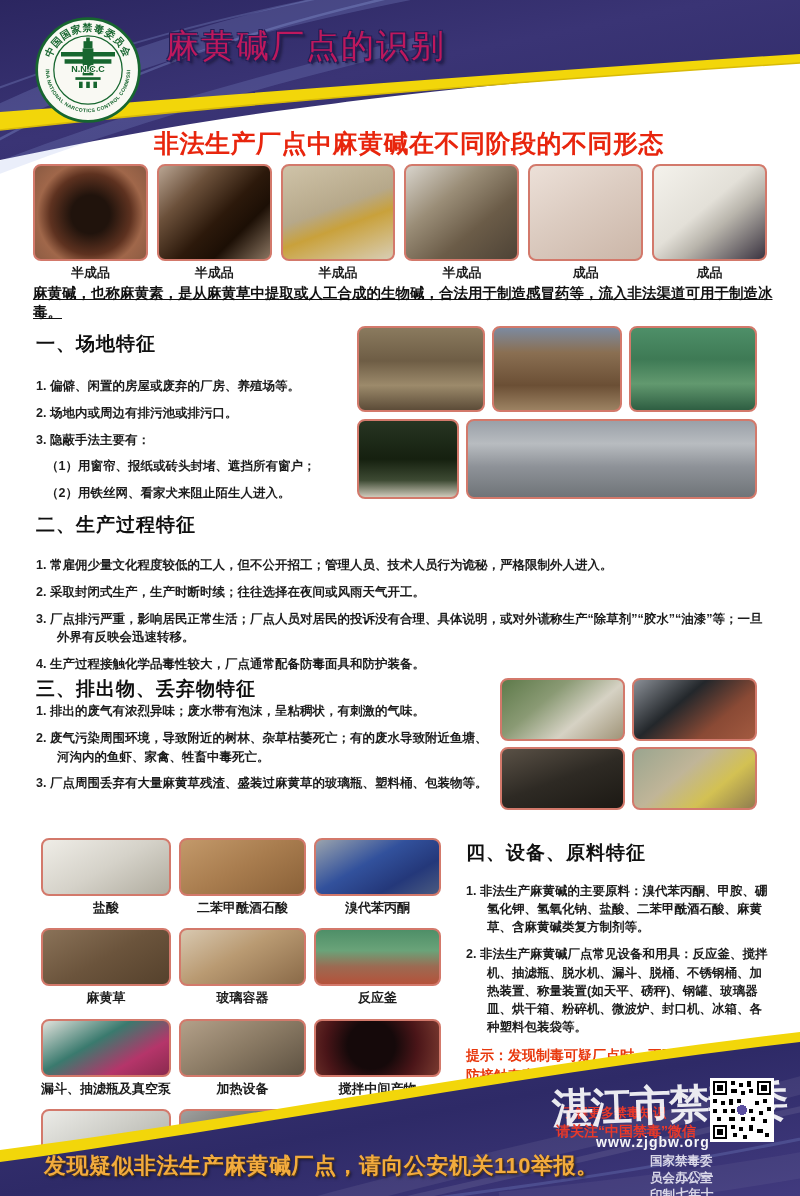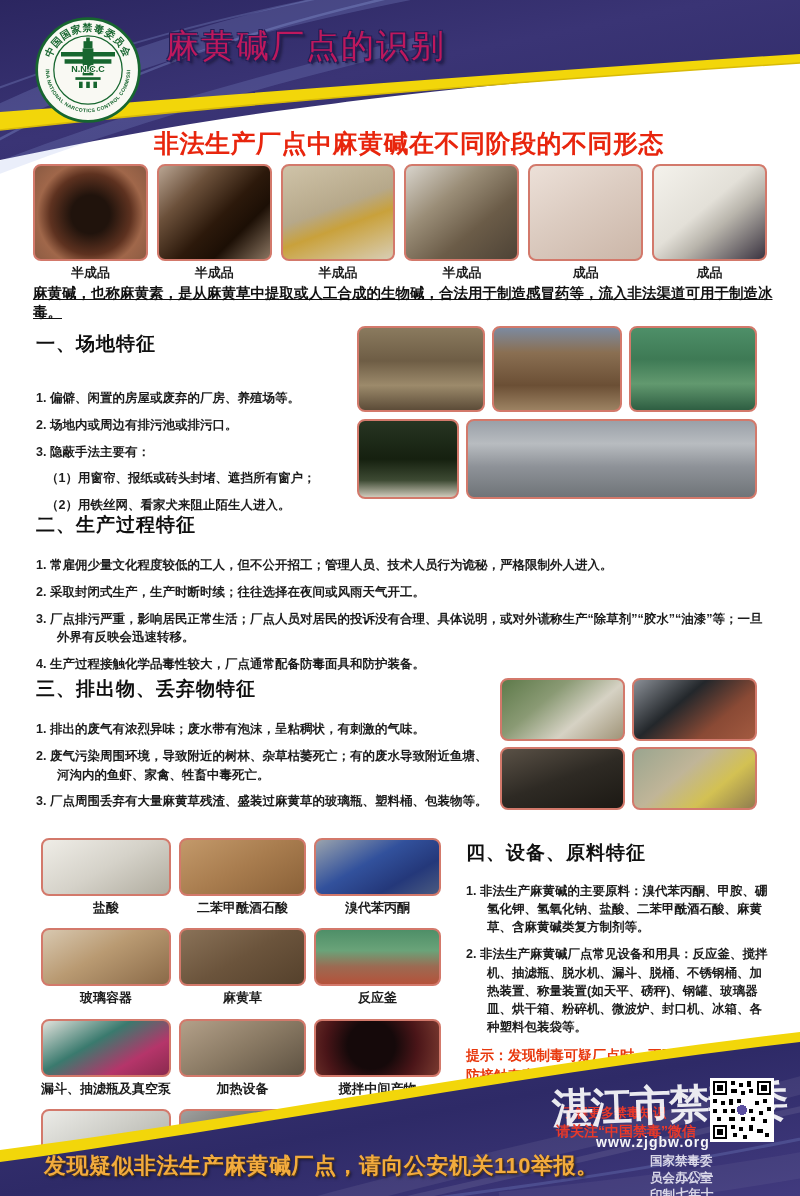--- a/index.html
+++ b/index.html
@@ -27,33 +27,33 @@
   .stage .ph{height:97px;}
 
   .intro{left:33px;top:284px;width:745px;font-size:14.5px;font-weight:700;color:#111;text-decoration:underline;}
 
   .sec-h{font-size:19px;font-weight:900;color:#101010;letter-spacing:1px;}
   .item{font-size:12.5px;font-weight:600;line-height:1.5;color:#1c1c1c;
         padding-left:21px;text-indent:-21px;margin-bottom:8px;}
   .subitem{padding-left:31px;text-indent:-21px;}
 
   .s1-text{left:36px;top:331px;width:308px;}
-  .s1-text .sec-h{margin-bottom:32px;}
+  .s1-text .sec-h{margin-bottom:20px;}
   .s1-photos{left:357px;top:326px;width:400px;}
   .s1-row{display:flex;gap:7px;margin-bottom:7px;}
   .s1-row1 .ph{height:86px;}
   .s1a{width:128px;} .s1b{width:130px;} .s1c{width:128px;}
   .s1-row2 .ph{height:80px;}
   .s1d{width:102px;} .s1e{width:291px;}
 
   .s2{left:36px;top:512px;width:733px;}
   .s2 .sec-h{margin-bottom:18px;}
 
   .s3-text{left:36px;top:676px;width:452px;}
-  .s3-text .sec-h{margin-bottom:18px;}
+  .s3-text .sec-h{}
   .s3-photos{left:500px;top:678px;width:257px;display:grid;grid-template-columns:1fr 1fr;gap:6px 7px;}
   .s3-photos .ph{height:63px;}
 
   .equip{left:41px;top:838px;width:400px;display:grid;grid-template-columns:repeat(3,1fr);gap:13px 8px;}
   .equip .ph{height:58px;}
   .cap-sm{font-size:13px;}
 
   .s4{left:466px;top:840px;width:302px;}
   .s4 .sec-h{margin-bottom:16px;}
   .s4 .item{line-height:1.45;margin-bottom:9px;}
@@ -230,26 +230,26 @@
       </div>
     <div>
         <div class="ph p-e2"></div>
         <div class="cap cap-sm">二苯甲酰酒石酸</div>
       </div>
     <div>
         <div class="ph p-e3"></div>
         <div class="cap">溴代苯丙酮</div>
       </div>
     <div>
+        <div class="ph p-e4"></div>
+        <div class="cap">麻黄草</div>
+      </div>
+    <div>
         <div class="ph p-e5"></div>
         <div class="cap">玻璃容器</div>
-      </div>
-    <div>
-        <div class="ph p-e4"></div>
-        <div class="cap">麻黄草</div>
       </div>
     <div>
         <div class="ph p-e6"></div>
         <div class="cap">反应釜</div>
       </div>
     <div>
         <div class="ph p-e7"></div>
         <div class="cap cap-sm">漏斗、抽滤瓶及真空泵</div>
       </div>
     <div>

